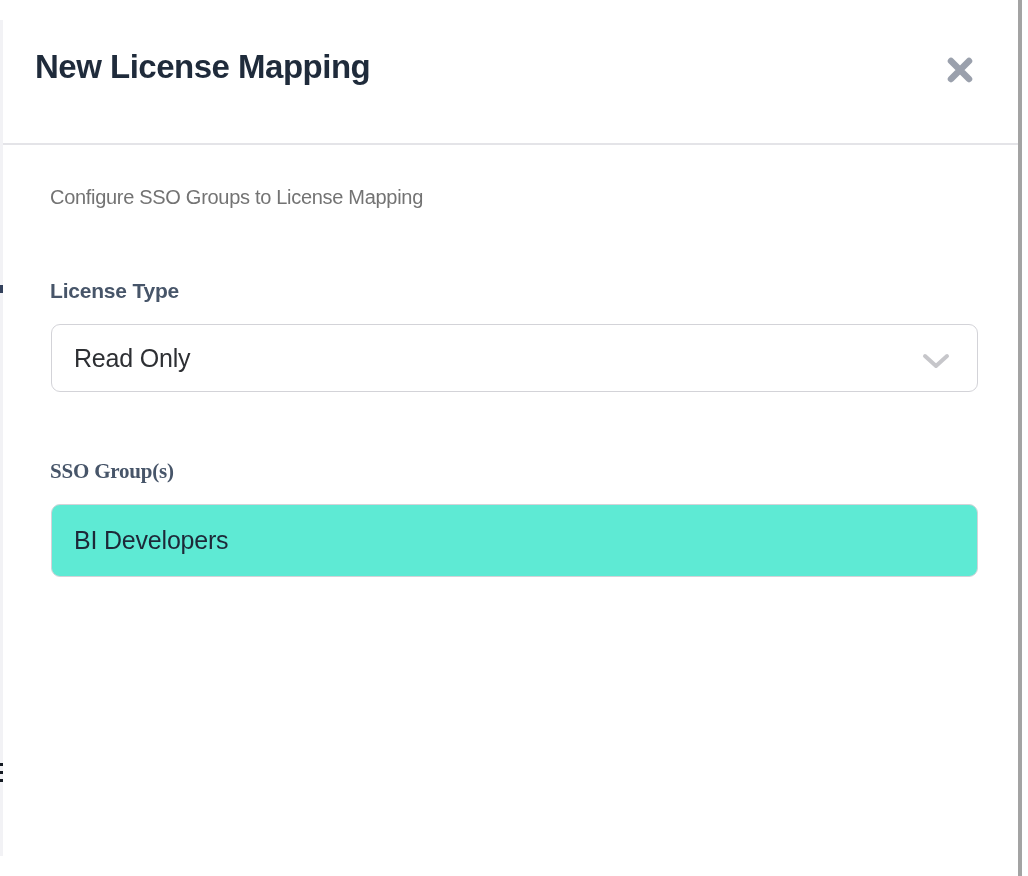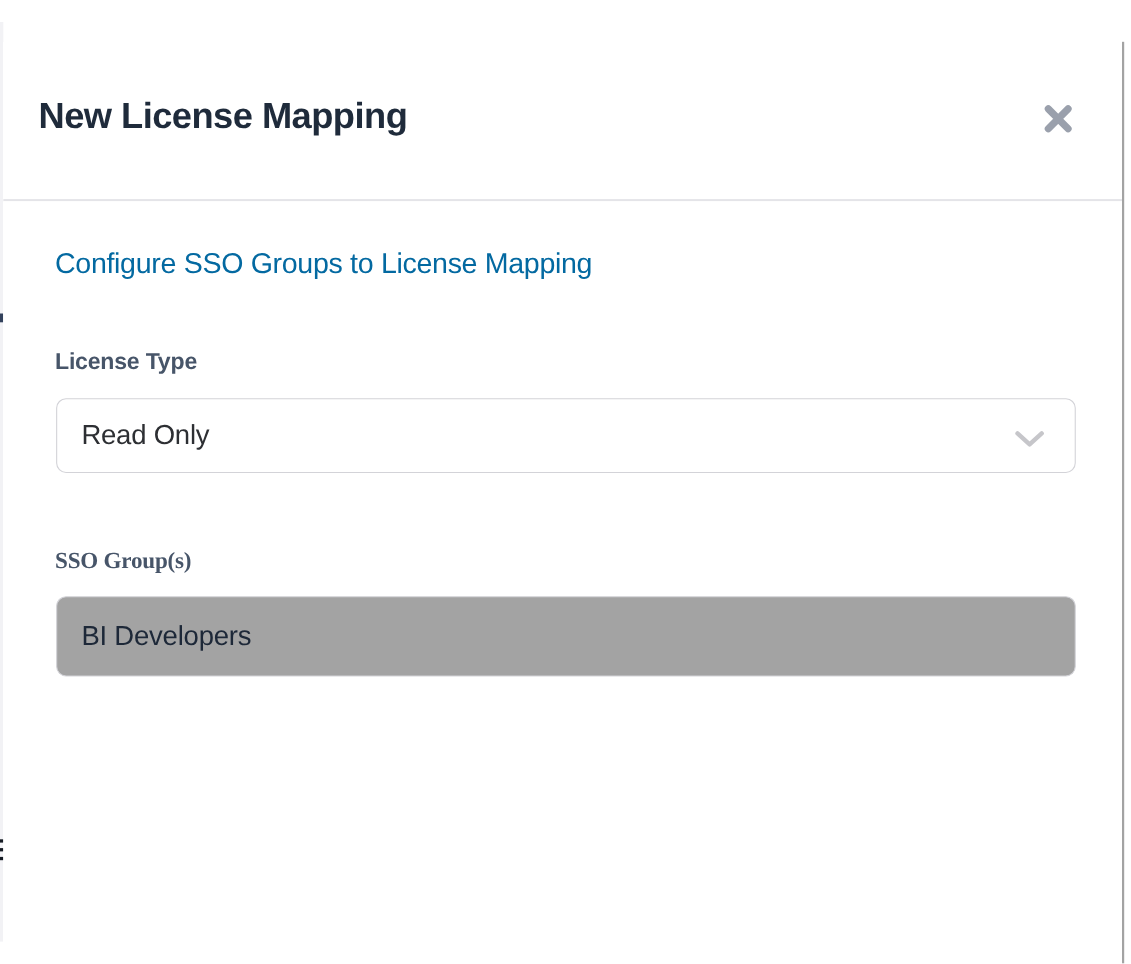--- a/index.html
+++ b/index.html
@@ -7,22 +7,21 @@
   body {
     font-family: "Liberation Sans", sans-serif;
     background: #ffffff;
     position: relative;
     overflow: hidden;
   }
   .modal {
     position: absolute;
     left: 3px; top: 0; right: 6px; bottom: 0;
     background: #ffffff;
-    border-right: 2px solid #a3a3a3;
-    margin-top: 38px;
+    border-right: 4px solid #a3a3a3;
   }
   
   .page-edge {
     position: absolute;
     left: 0; top: 20px; width: 3px; height: 836px;
     background: #f2f2f5;
   }
   .page-edge .edge-mark {
     position: absolute; left: 0; width: 4px; height: 3px;
     background: #141a22;
@@ -57,23 +56,23 @@
     background: #e4e4e8;
   }
   .modal-body {
     position: absolute;
     left: 0; top: 145px; right: 0; bottom: 0;
     background: #ffffff;
   }
   .modal-subtitle {
     position: absolute;
     left: 47px; top: 41px;
-    font-size: 26px;
+    font-size: 20px;
     letter-spacing: -0.3px;
-    color: #0369a1;
+    color: #737373;
   }
   .field-label {
     position: absolute;
     left: 47px;
     font-size: 21px;
     font-weight: bold;
     letter-spacing: -0.2px;
     color: #475569;
   }
   .label-license { top: 134px; }
@@ -96,21 +95,21 @@
     color: #2d2f33;
   }
   .select-chevron {
     position: absolute;
     right: 26px; top: 27px;
   }
   .text-input {
     position: absolute;
     left: 48px; top: 359px;
     width: 927px; height: 73px;
-    background: #a3a3a3;
+    background: #5eead4;
     border: 1px solid #d3d3d8;
     border-radius: 9px;
     padding: 0 22px;
     font-family: "Liberation Sans", sans-serif;
     font-size: 25px;
     letter-spacing: -0.2px;
     color: #1d2838;
     outline: none;
   }
   .help-text {

